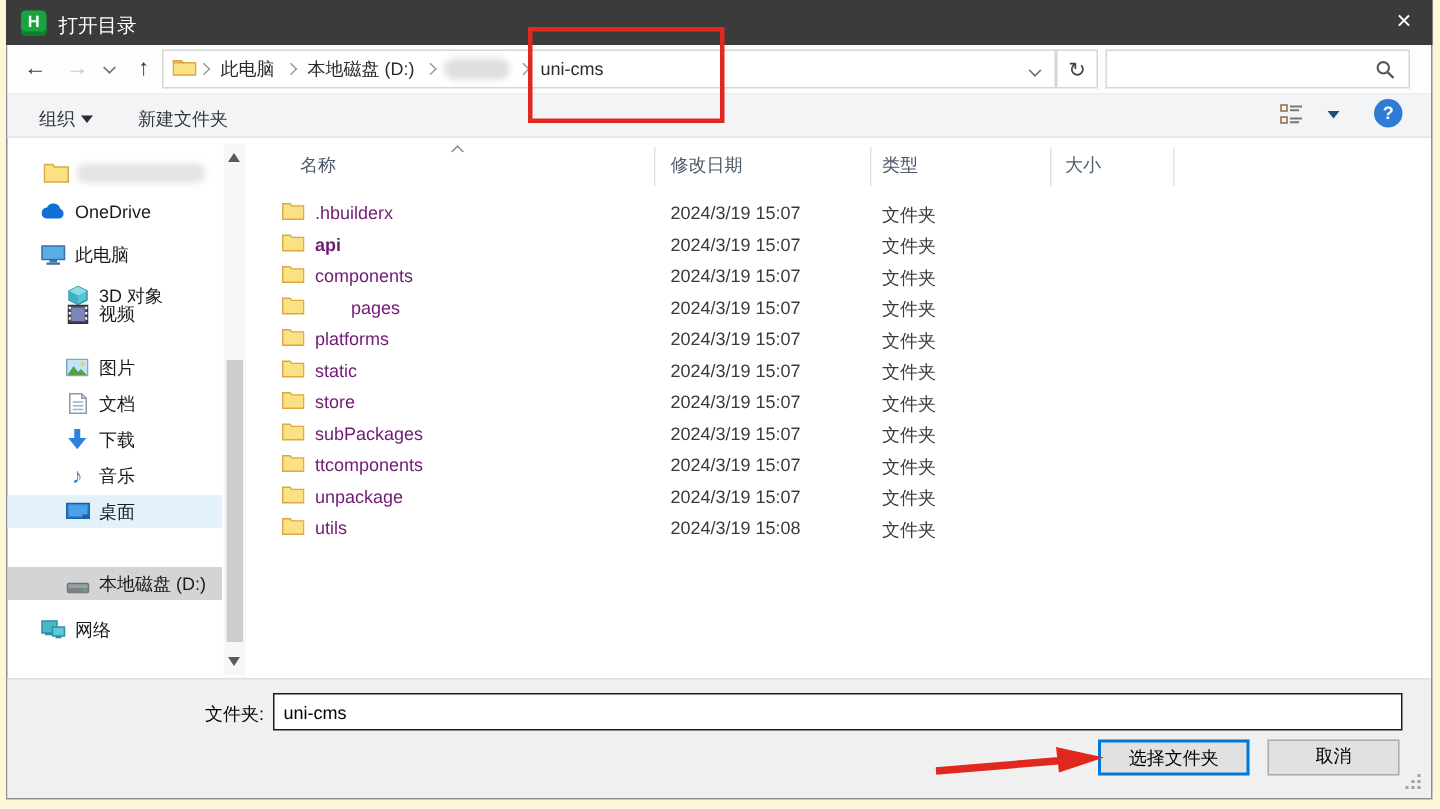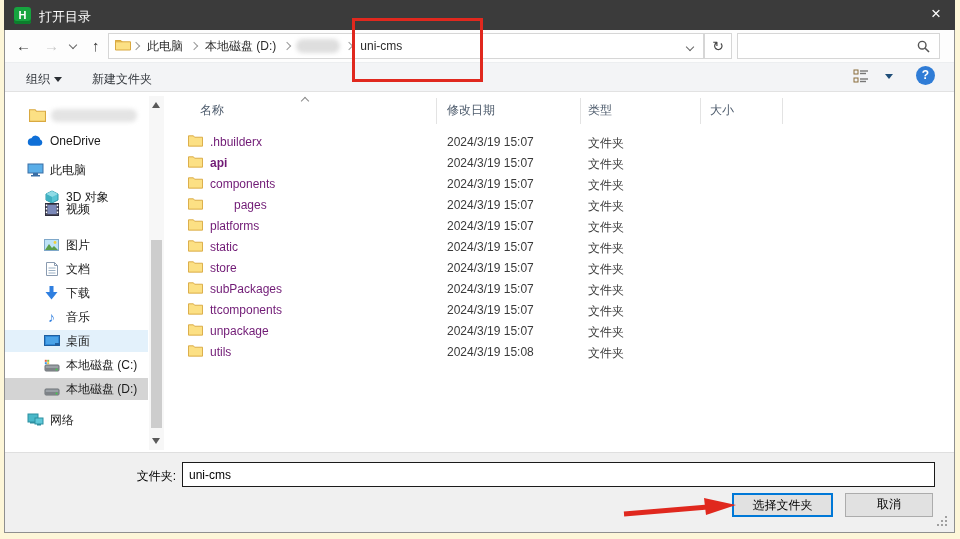--- a/index.html
+++ b/index.html
@@ -241,34 +241,20 @@
     <span class="icon" style="margin-left:38px;">
       <svg width="16" height="13" viewBox="0 0 16 13">
           <rect x="0.5" y="0.5" width="15" height="10" fill="#2f89d8" stroke="#1f5fa0"></rect>
           <rect x="2" y="2" width="12" height="7" fill="#4aa3e8"></rect>
           <rect x="11" y="8" width="4" height="2.5" fill="#1f5fa0"></rect>
         </svg>
     </span>
     <span class="side-label">桌面</span>
   </div>
 
-  <div class="abs side-item" style="top:354px;">
-    <span class="icon" style="margin-left:38px;">
-      <svg width="16" height="13" viewBox="0 0 16 13">
-          <rect x="0.8" y="0.8" width="2" height="2" fill="#e85b3a"></rect>
-          <rect x="3.2" y="0.8" width="2" height="2" fill="#7ec24a"></rect>
-          <rect x="0.8" y="3.2" width="2" height="2" fill="#3a9ae8"></rect>
-          <rect x="3.2" y="3.2" width="2" height="2" fill="#f2c53b"></rect>
-          <rect x="1" y="6" width="14" height="6" rx="1" fill="#9aa0a6" stroke="#6b7075"></rect>
-          <rect x="1" y="9" width="14" height="3" fill="#7d8287"></rect>
-          <circle cx="12.5" cy="10.4" r="1" fill="#3fd14a"></circle>
-        </svg>
-    </span>
-    <span class="side-label">本地磁盘 (C:)</span>
-  </div>
 
   <div class="abs side-item hl-selected" style="top:378px;">
     <span class="icon" style="margin-left:38px;">
       <svg width="16" height="13" viewBox="0 0 16 13">
           <rect x="1" y="6" width="14" height="6" rx="1" fill="#9aa0a6" stroke="#6b7075"></rect>
           <rect x="1" y="9" width="14" height="3" fill="#7d8287"></rect>
           <circle cx="12.5" cy="10.4" r="1" fill="#3fd14a"></circle>
         </svg>
     </span>
     <span class="side-label">本地磁盘 (D:)</span>

